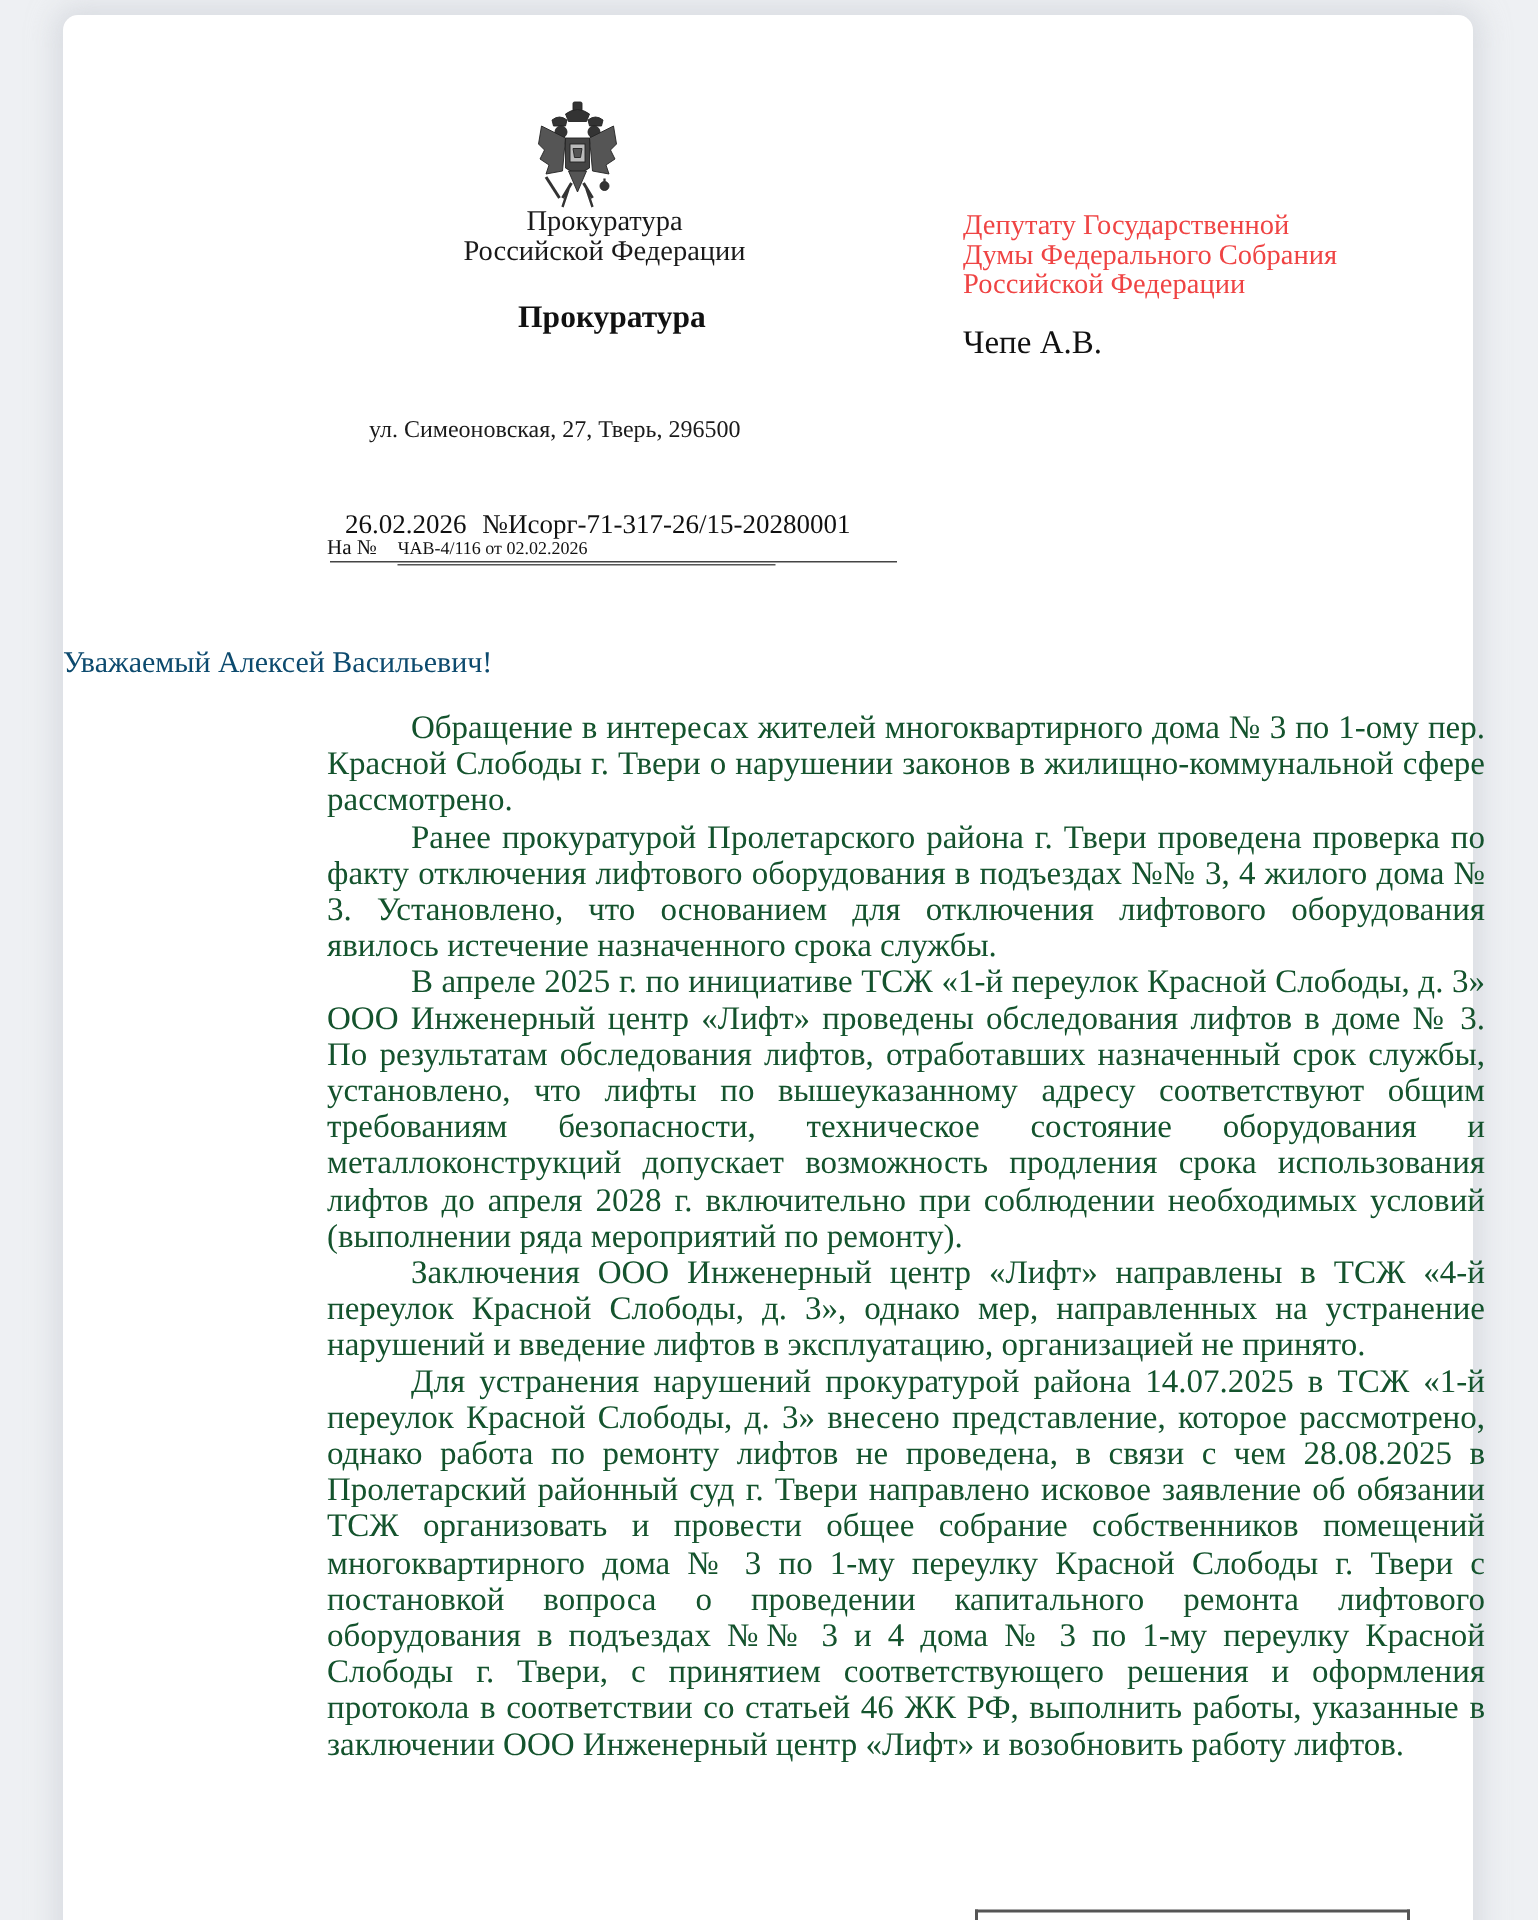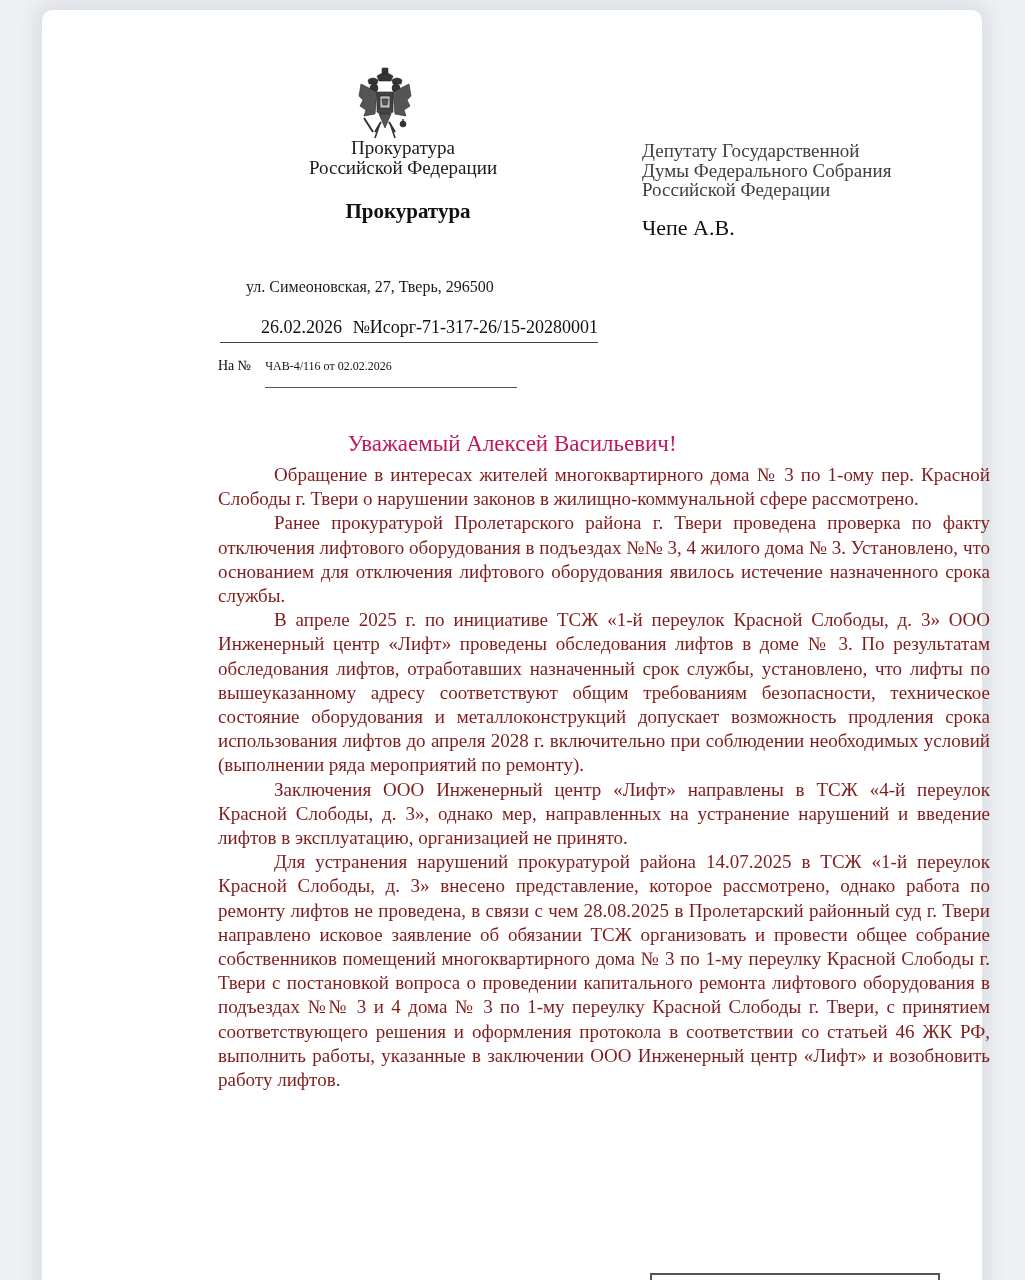--- a/index.html
+++ b/index.html
@@ -57,80 +57,79 @@
     .address {
       position: absolute;
       left: 204px;
       top: 268px;
       font-size: 16px;
       color: #1a1a1a;
     }
     .regnum {
       position: absolute;
       left: 178px;
-      top: 307px;
+      top: 329px;
       width: 378px;
       font-size: 18px;
       color: #111;
       border-bottom: 1px solid #444;
-      padding-bottom: 4px;
-      text-align: right;
+      padding-bottom: 14px;
     }
     .regnum .date { margin-left: 10px; }
     .regnum .num-label { margin-left: 6px; }
     .ref {
       position: absolute;
       left: 176px;
       top: 348px;
       font-size: 14px;
     }
     .ref .label { font-weight: normal; font-size: 14px; }
     .ref .val {
       display: inline-block;
       margin-left: 14px;
       width: 252px;
       border-bottom: 1px solid #555;
       font-size: 12px;
-      padding-bottom: 13px;
+      padding-bottom: 3px;
     }
 
     .recipient {
       position: absolute;
       left: 600px;
       top: 131px;
       font-size: 19px;
       line-height: 19.5px;
-      color: #404040;
+      color: #ef4444;
     }
     .recipient-name {
       position: absolute;
       left: 600px;
       top: 205px;
       font-size: 22px;
       color: #111;
     }
 
     .salutation {
       position: absolute;
       left: 0;
       width: 940px;
       top: 421px;
-      text-align: center;
-      font-size: 23px;
-      color: #be185d;
+      text-align: left;
+      font-size: 20px;
+      color: #0c4a6e;
     }
 
     .body-text {
       position: absolute;
       left: 176px;
-      top: 453px;
+      top: 463px;
       width: 772px;
-      font-size: 19px;
+      font-size: 22px;
       line-height: 24.2px;
-      color: #7f1d1d;
+      color: #14532d;
       text-align: justify;
     }
     .body-text p {
       margin: 0;
       text-indent: 56px;
     }
     .stamp-box {
       position: absolute;
       left: 650px;
       top: 1273px;

